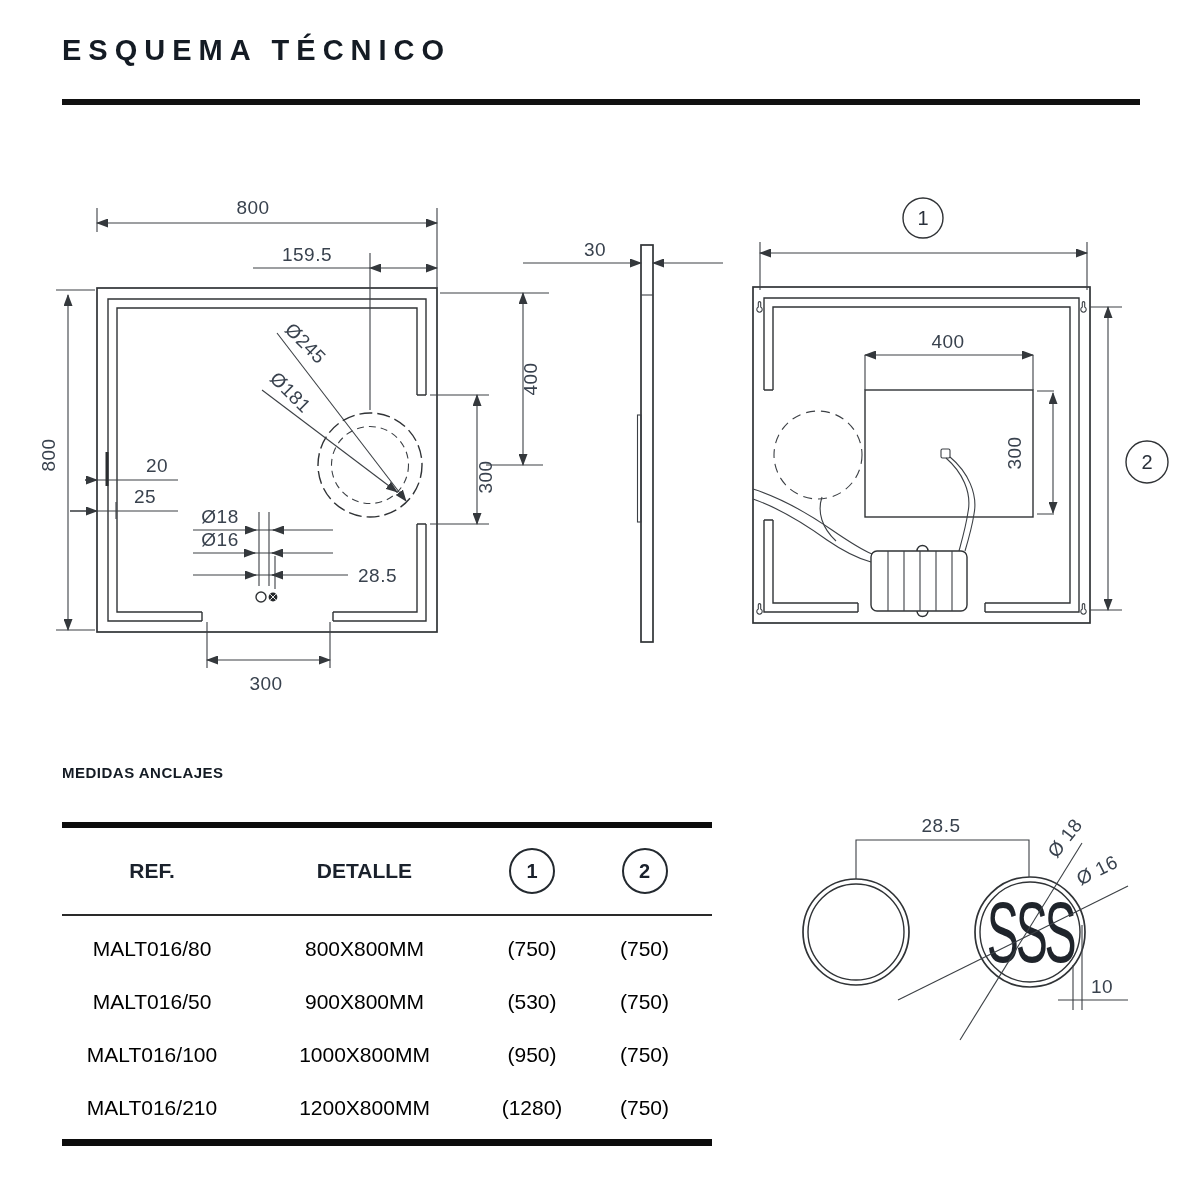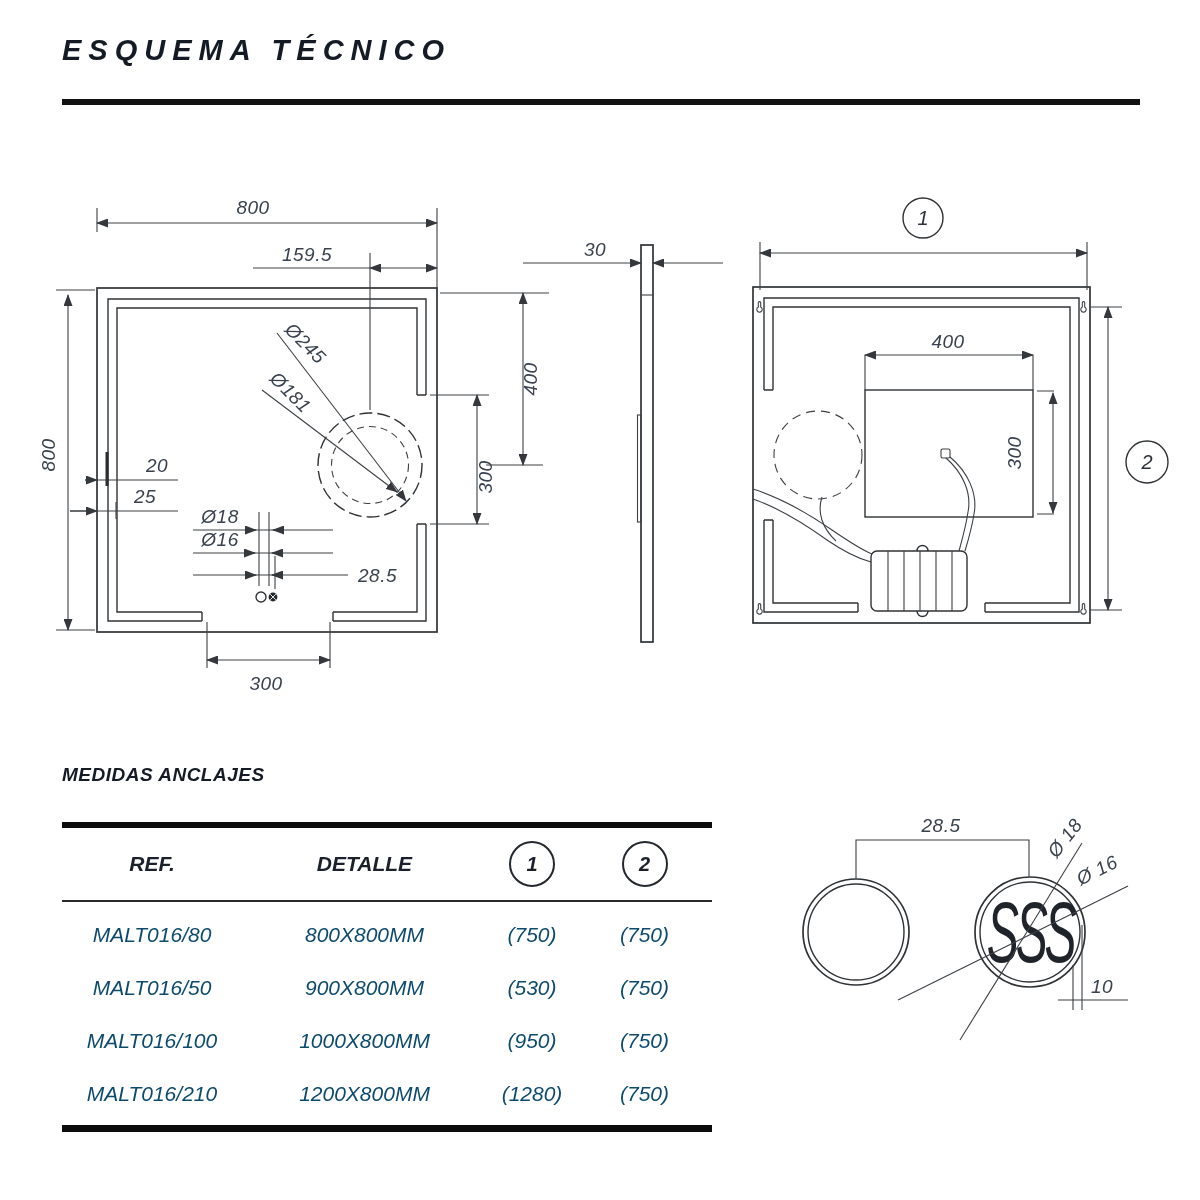--- a/index.html
+++ b/index.html
@@ -1,40 +1,40 @@
 <!DOCTYPE html>
 <html><head>
 <meta charset="utf-8">
 <style>
   html,body{margin:0;padding:0;background:#ffffff;}
   .page{position:relative;width:1200px;height:1200px;background:#fff;overflow:hidden;
-        font-family:"Liberation Sans", sans-serif;color:#1b2330;font-style:italic;}
+        font-family:"Liberation Sans", sans-serif;color:#1b2330;}
   .abs{position:absolute;}
   .page-title{left:62px;top:34px;font-size:29px;font-weight:700;letter-spacing:7px;color:#141b24;}
   .title-rule{left:62px;top:99px;width:1078px;height:6px;background:#111;}
-  .sec-title{font-size:19px;font-weight:700;letter-spacing:.5px;color:#141b24;}
+  .sec-title{font-size:15px;font-weight:700;letter-spacing:.5px;color:#141b24;}
   #medidas-title{left:62px;top:764px;}
   #sensores-title{left:803px;top:760px;}
   svg{position:absolute;left:0;top:0;}
   svg text{font-family:"Liberation Sans", sans-serif;}
   .ln{stroke:#303336;stroke-width:1.7;fill:none;}
   .ln2{stroke:#303336;stroke-width:1.4;fill:none;}
   .dl{stroke:#3c4045;stroke-width:1.1;fill:none;}
   .dt{font-size:19px;fill:#39424e;letter-spacing:.5px;}
   .mid{text-anchor:middle;}
   .circnum{font-size:20px;fill:#2a313b;}
   
   .tbl{left:62px;top:822px;width:650px;}
   .rule-thick{height:6px;background:#0c0c0c;}
   .rule-thick.bot{height:7px;}
   .rule-thin{height:2px;background:#2a2a2a;}
   .tr{display:grid;grid-template-columns:180px 245px 90px 135px;align-items:center;justify-items:center;}
-  .tr.th{height:72px;font-size:21px;font-weight:700;color:#1a212c;text-align:center;}
+  .tr.th{height:86px;font-size:21px;font-weight:700;color:#1a212c;text-align:center;}
   .rows{padding:6px 0 5px 0;}
-  .tr.rd{height:53px;font-size:21px;font-weight:400;color:#0c4a6e;}
+  .tr.rd{height:53px;font-size:21px;font-weight:400;color:#000000;}
   .circ{display:inline-flex;align-items:center;justify-content:center;width:42px;height:42px;
         border:2.2px solid #23292f;border-radius:50%;font-size:20px;font-weight:600;color:#1a212c;}
 </style>
 </head>
 <body>
 
 <div class="page">
 
   <div class="abs page-title">ESQUEMA TÉCNICO</div>
   <div class="abs title-rule"></div>

